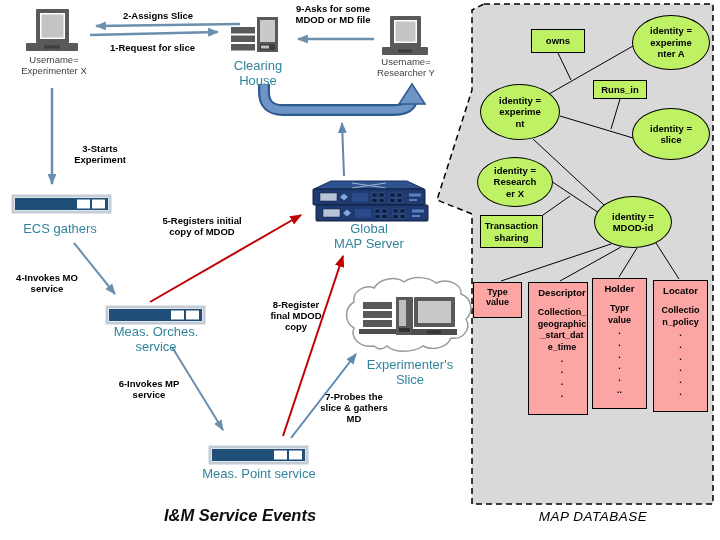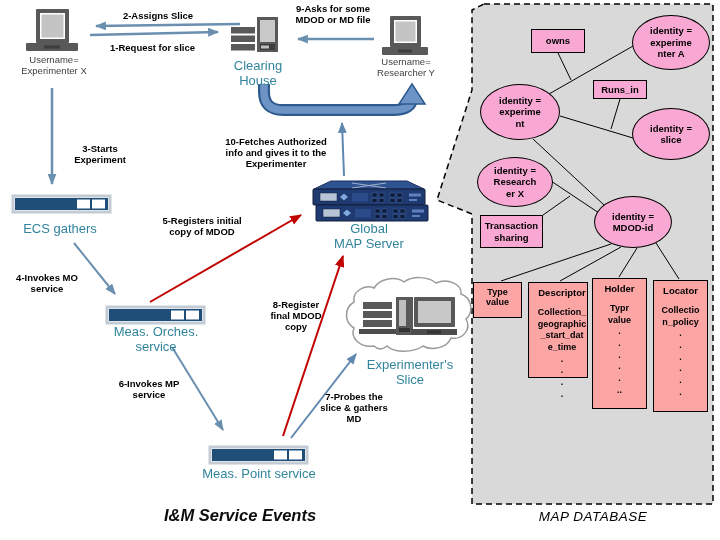--- a/index.html
+++ b/index.html
@@ -6,21 +6,21 @@
   #slide{
     position:relative;width:720px;height:540px;background:#ffffff;overflow:hidden;
     font-family:"Liberation Sans",sans-serif;
   }
   #gfx{position:absolute;left:0;top:0;width:720px;height:540px;}
   .lbl{position:absolute;white-space:pre-line;text-align:center;line-height:1.18;}
   .evt{font-weight:700;color:#000;font-size:9.5px;}
   .svc{color:#31849B;font-size:13px;}
   .actor{color:#3f3f3f;font-size:9.5px;}
   .node{
-    position:absolute;background:#f9a8d4;border:1.2px solid #000;
+    position:absolute;background:#bef264;border:1.2px solid #000;
     display:flex;align-items:center;justify-content:center;text-align:center;
     font-size:9.5px;font-weight:700;color:#000;white-space:pre-line;line-height:1.2;
     box-sizing:border-box;
   }
   .ellipse{border-radius:50%;}
   .tbl{
     position:absolute;background:#fca5a5;border:1.2px solid #000;box-sizing:border-box;
     text-align:center;color:#000;font-size:9px;font-weight:600;padding-top:4px;
   }
   .tbl .tbl-title{font-size:9.5px;font-weight:700;}
@@ -204,23 +204,20 @@
   <div class="lbl svc" style="left:15px;top:221px;width:90px;">ECS gathers</div>
   <div class="lbl svc" style="left:98px;top:324px;width:116px;">Meas. Orches. service</div>
   <div class="lbl svc" style="left:202px;top:466px;width:114px;">Meas. Point service</div>
 
   <div class="lbl evt" style="left:112px;top:10px;width:92px;">2-Assigns Slice</div>
   <div class="lbl evt" style="left:100px;top:42px;width:105px;">1-Request for slice</div>
   <div class="lbl evt" style="left:283px;top:3px;width:100px;">9-Asks for some
 MDOD or MD file</div>
   <div class="lbl evt" style="left:58px;top:127px;width:84px;margin-top:16px;">3-Starts
 Experiment</div>
-  <div class="lbl evt" style="left:208px;top:136px;width:136px;">10-Fetches Authorized
-info and gives it to the
-Experimenter</div>
   <div class="lbl evt" style="left:147px;top:215px;width:110px;">5-Registers initial
 copy of MDOD</div>
   <div class="lbl evt" style="left:2px;top:272px;width:90px;">4-Invokes MO
 service</div>
   <div class="lbl evt" style="left:258px;top:299px;width:76px;">8-Register
 final MDOD
 copy</div>
   <div class="lbl evt" style="left:103px;top:378px;width:92px;">6-Invokes MP
 service</div>
   <div class="lbl evt" style="left:300px;top:391px;width:108px;">7-Probes the
@@ -245,21 +242,21 @@
 slice</div>
   <div class="node ellipse" style="left:477px;top:157px;width:76px;height:50px;">identity =
 Research
 er X</div>
   <div class="node ellipse" style="left:594px;top:196px;width:78px;height:52px;">identity =
 MDOD-id</div>
 
   <div class="tbl" style="left:473px;top:282px;width:49px;height:36px;white-space:pre-line;">Type
 value</div>
 
-  <div class="tbl" style="left:528px;top:282px;width:60px;height:96px;padding-left:8px;">
+  <div class="tbl" style="left:528px;top:282px;width:60px;height:133px;padding-left:8px;">
     <div class="tbl-title">Descriptor</div>
     <div class="tbl-rows">Collection_
 geographic
 _start_dat
 e_time
 .
 .
 .
 .</div>
   </div>

